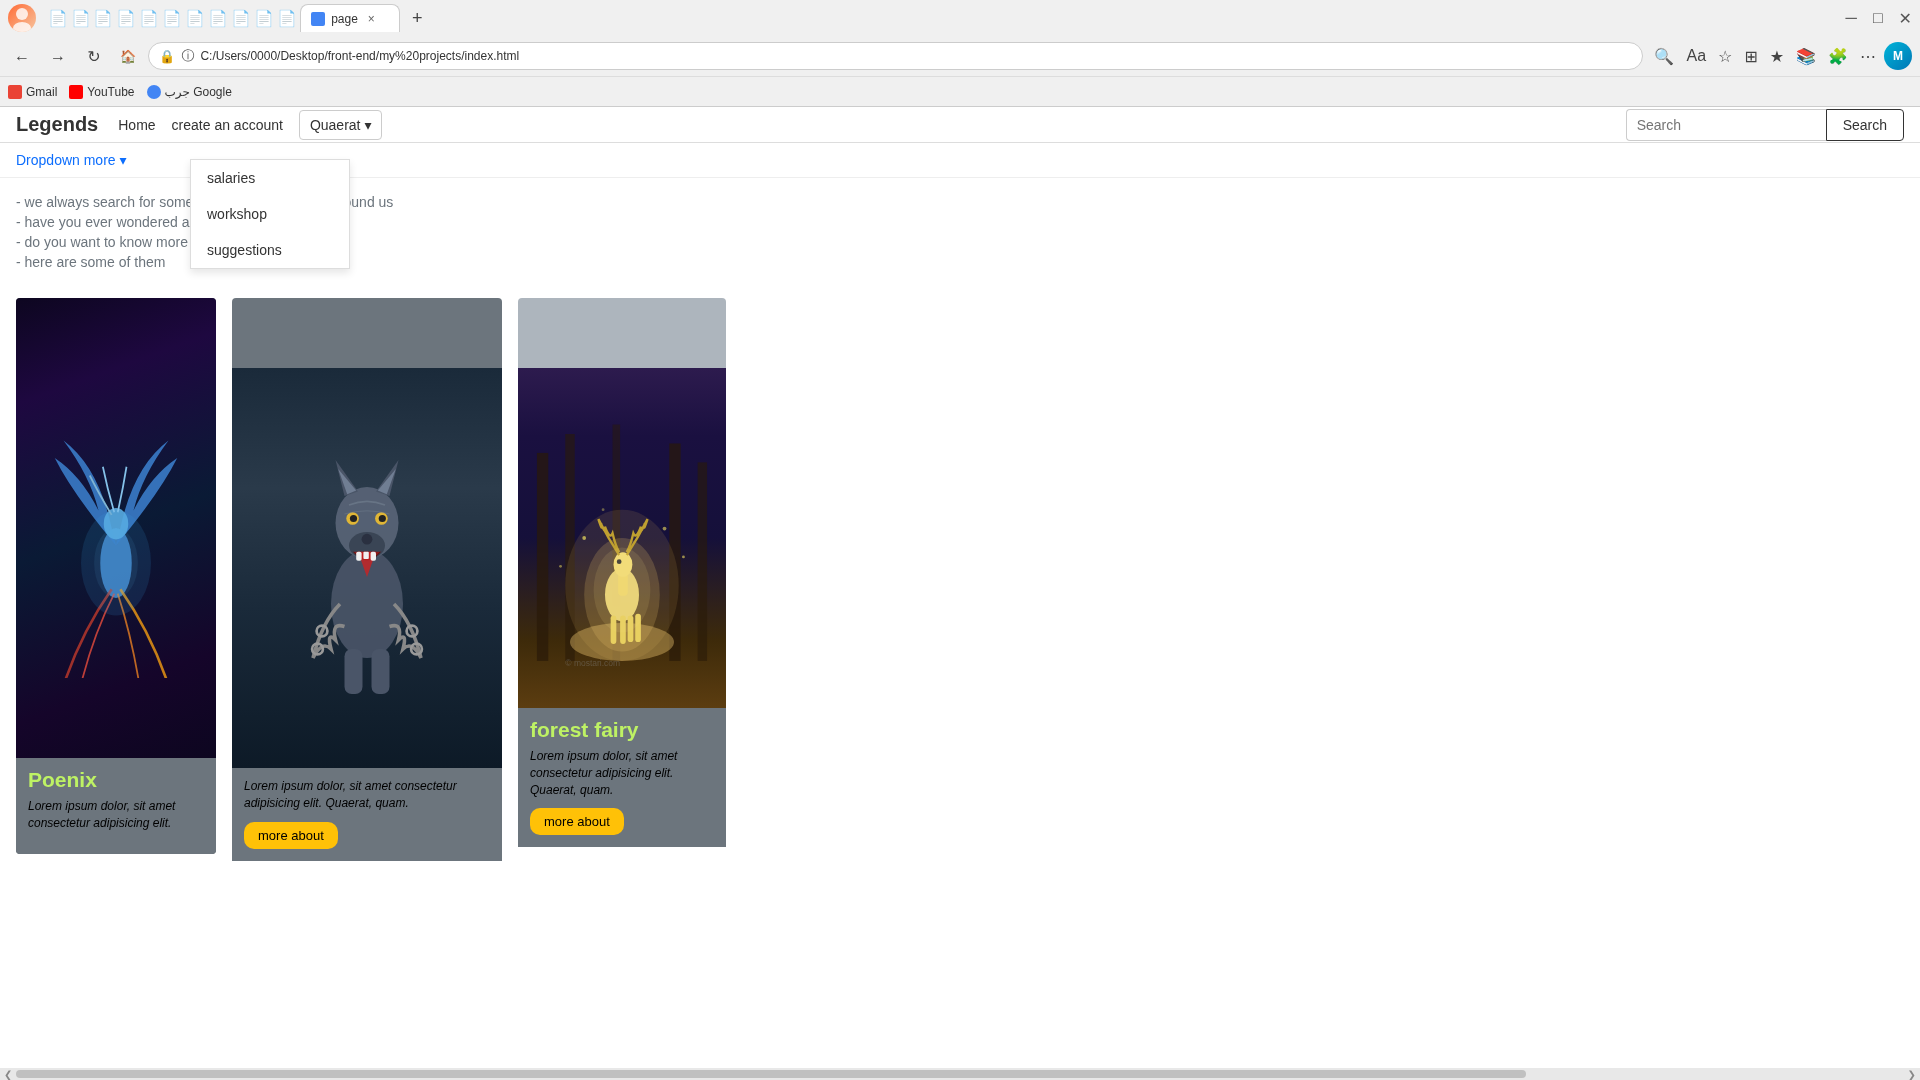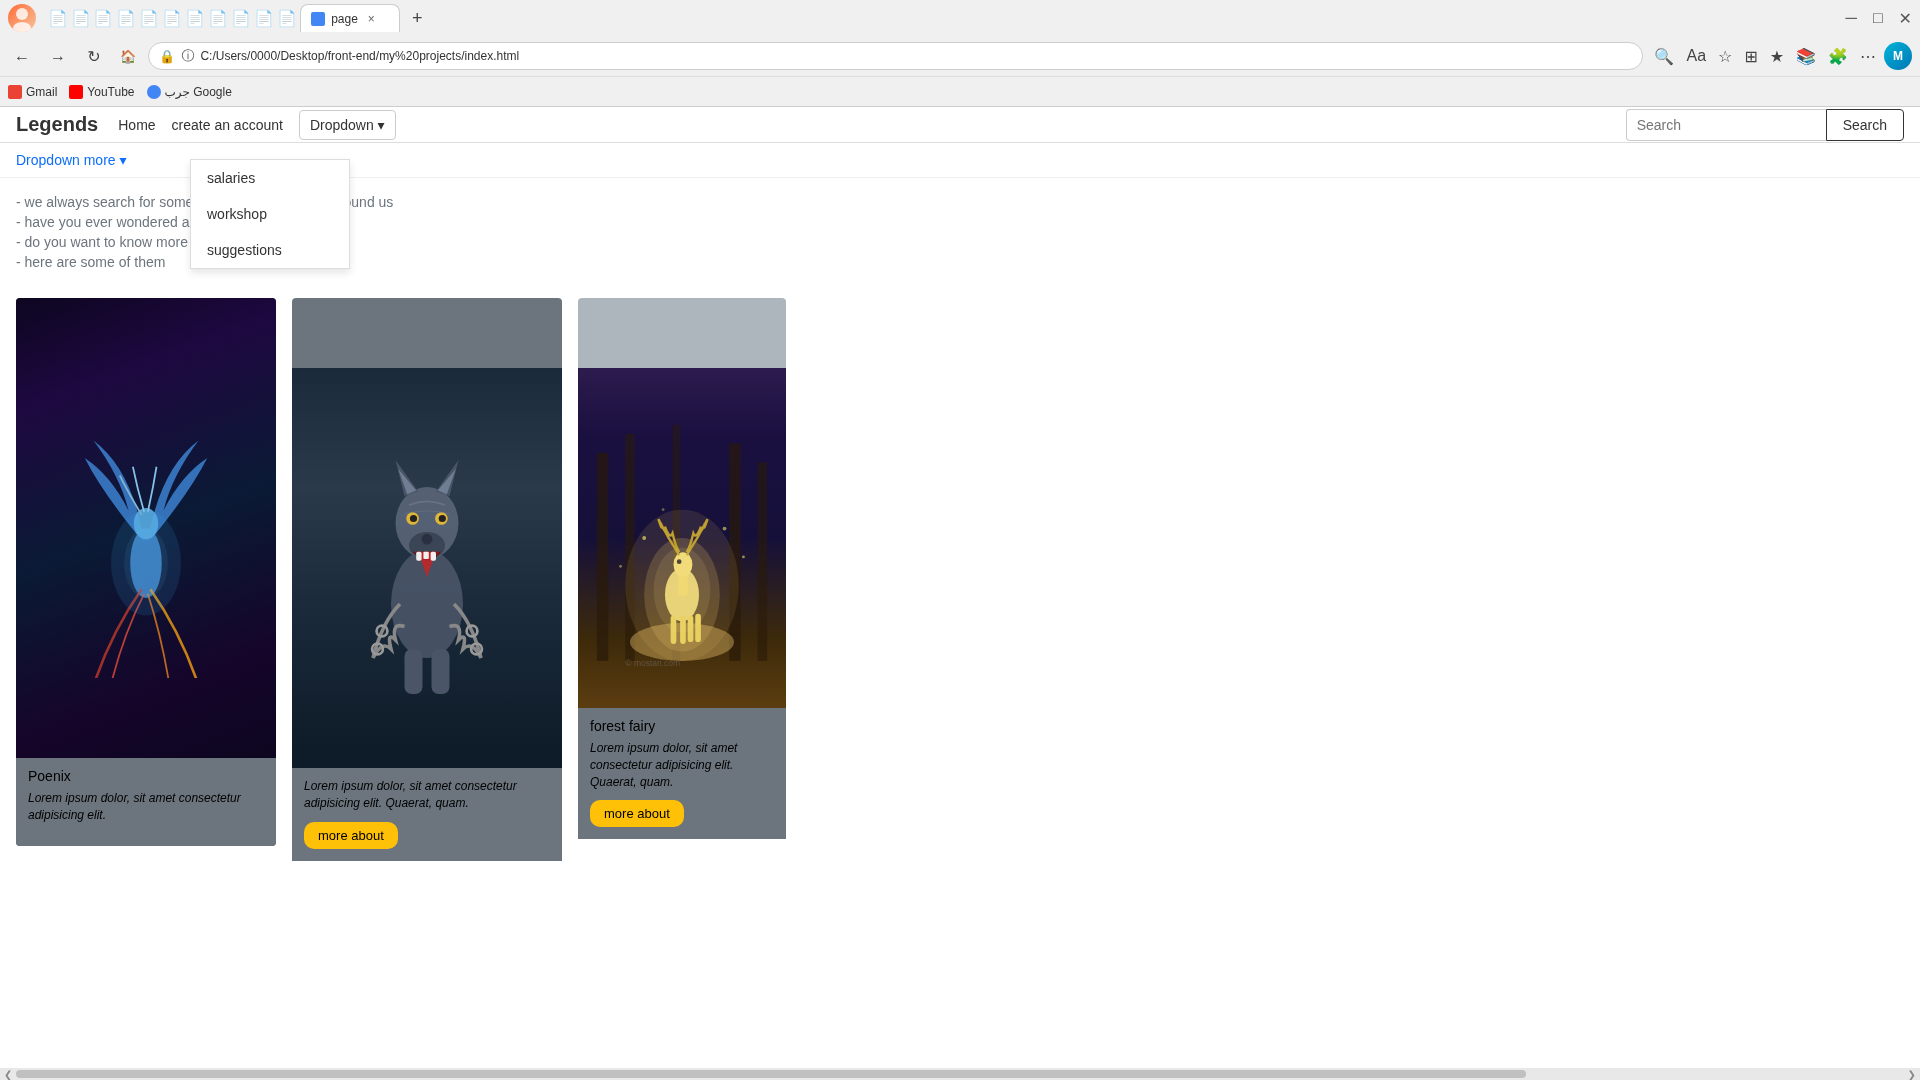--- a/index.html
+++ b/index.html
@@ -200,23 +200,23 @@
       overflow: hidden;
       margin-right: 16px;
       flex-shrink: 0;
     }
 
     .card-body {
       padding: 10px 12px 12px;
       background: #6c757d;
     }
     .card-title {
-      font-size: 14px;
-      font-weight: normal;
-      color: #000000;
+      font-size: 21px;
+      font-weight: bold;
+      color: #bef264;
       margin-bottom: 6px;
     }
     .card-text {
       font-size: 12px;
       color: #000000;
       margin-bottom: 10px;
       line-height: 1.4;
       font-style: italic;
     }
     .more-about-btn {
@@ -328,21 +328,21 @@
 </div>
 
 <div class="page-content">
 
   <nav class="navbar">
     <span class="navbar-brand">Legends</span>
     <div class="nav-links">
       <a class="nav-link">Home</a>
       <a class="nav-link">create an account</a>
       <div class="dropdown-toggle">
-        <span>Dropdown ▾</span>
+        <span>Quaerat ▾</span>
       </div>
     </div>
     <div class="navbar-search">
       <input class="search-input" type="text" placeholder="Search" style="">
       <button class="search-btn">Search</button>
     </div>
 
     <div class="dropdown-menu">
       <a class="dropdown-menu-item">salaries</a>
       <a class="dropdown-menu-item">workshop</a>
@@ -356,21 +356,21 @@
 
   <div class="hero-text">
     <p>- we always search for some mysterious creatures around us</p>
     <p>- have you ever wondered about them</p>
     <p>- do you want to know more about them</p>
     <p>- here are some of them</p>
   </div>
 
   <div class="cards-container">
 
-    <div class="card" style="width:260px;background:#5a6268;">
+    <div class="card" style="width:200px;background:#5a6268;">
 
       <div style="width:100%;height:460px;background:linear-gradient(160deg,#0d0620 0%,#1e0840 20%,#0a1a35 50%,#15052a 80%,#0d0620 100%);position:relative;overflow:hidden;display:flex;align-items:center;justify-content:center;">
 
         <svg viewBox="0 0 160 320" width="140" height="300" xmlns="http://www.w3.org/2000/svg">
 
           <ellipse cx="80" cy="200" rx="18" ry="40" fill="#4a90d9" opacity="0.8"></ellipse>
 
           <path d="M80,180 Q30,120 10,80 Q40,100 60,140 Q50,100 20,60 Q60,90 75,160" fill="#3a7bc8" opacity="0.9"></path>
           <path d="M80,180 Q130,120 150,80 Q120,100 100,140 Q110,100 140,60 Q100,90 85,160" fill="#3a7bc8" opacity="0.9"></path>
 

